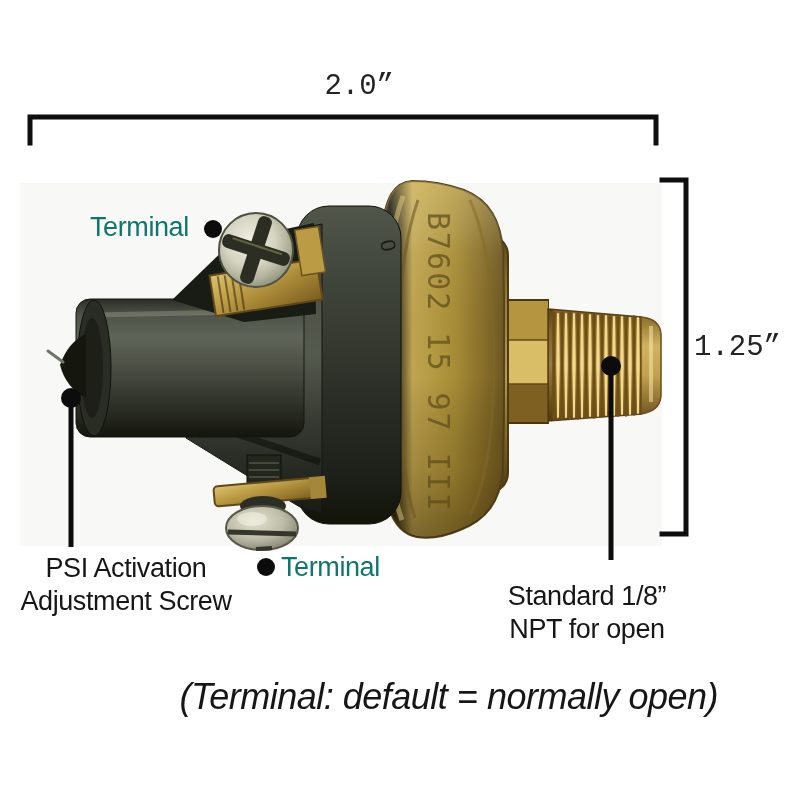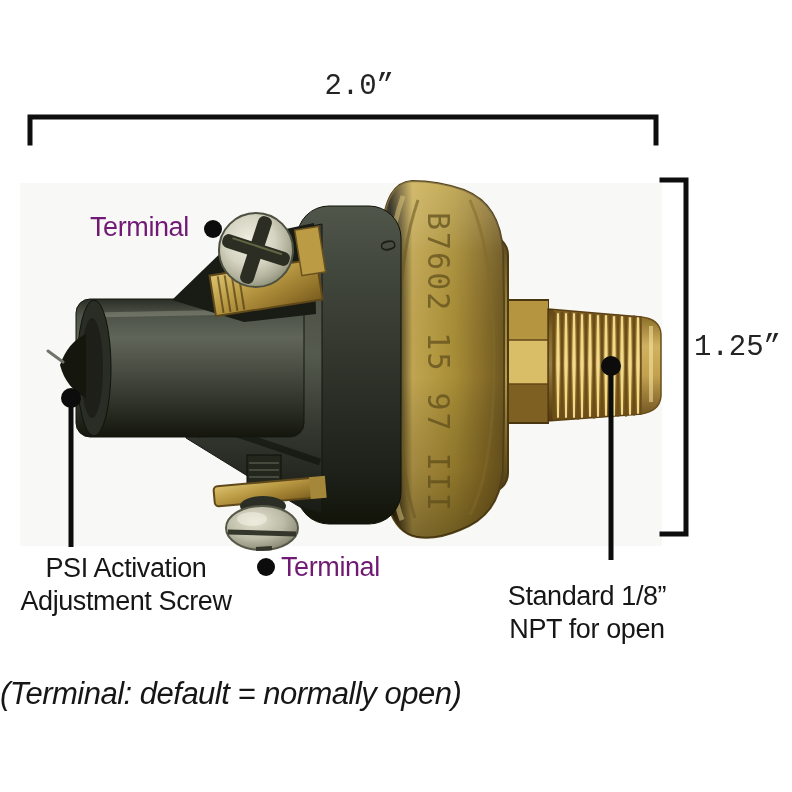--- a/index.html
+++ b/index.html
@@ -1,27 +1,27 @@
 <!DOCTYPE html>
 <html><head>
 <meta charset="utf-8">
 <style>
   html,body{margin:0;padding:0;background:#ffffff;}
   .canvas{position:relative;width:792px;height:792px;background:#ffffff;overflow:hidden;
           font-family:"Liberation Sans",sans-serif;color:#161616;}
   .art{position:absolute;left:0;top:0;width:792px;height:792px;}
-  .lbl{position:absolute;font-size:27px;letter-spacing:-0.4px;color:#701a75;white-space:nowrap;text-align:center;}
+  .lbl{position:absolute;font-size:27px;letter-spacing:-0.4px;color:#0f766e;white-space:nowrap;text-align:center;}
   .lbl-block{position:absolute;text-align:center;font-size:27px;letter-spacing:-0.4px;
              line-height:33px;color:#161616;}
   .dim{position:absolute;font-family:"Liberation Mono",monospace;font-size:29px;color:#242424;
        white-space:nowrap;text-align:right;}
   .dim-w{left:270px;top:70px;width:124px;text-align:right;}
   .dim-h{left:694px;top:331px;}
-  .footnote{position:absolute;left:0;top:676px;width:718px;text-align:left;
-            font-style:italic;font-size:31px;letter-spacing:-0.5px;color:#161616;}
+  .footnote{position:absolute;left:0;top:676px;width:718px;text-align:right;
+            font-style:italic;font-size:36px;letter-spacing:-0.5px;color:#161616;}
   .psi{left:6px;top:552px;width:240px;}
   .npt{left:472px;top:568px;width:230px;margin-top:12px;}
   .term-top{left:90px;top:212px;}
   .term-bot{left:281px;top:552px;}
 </style>
 </head>
 <body>
 
 <div class="canvas">
 

